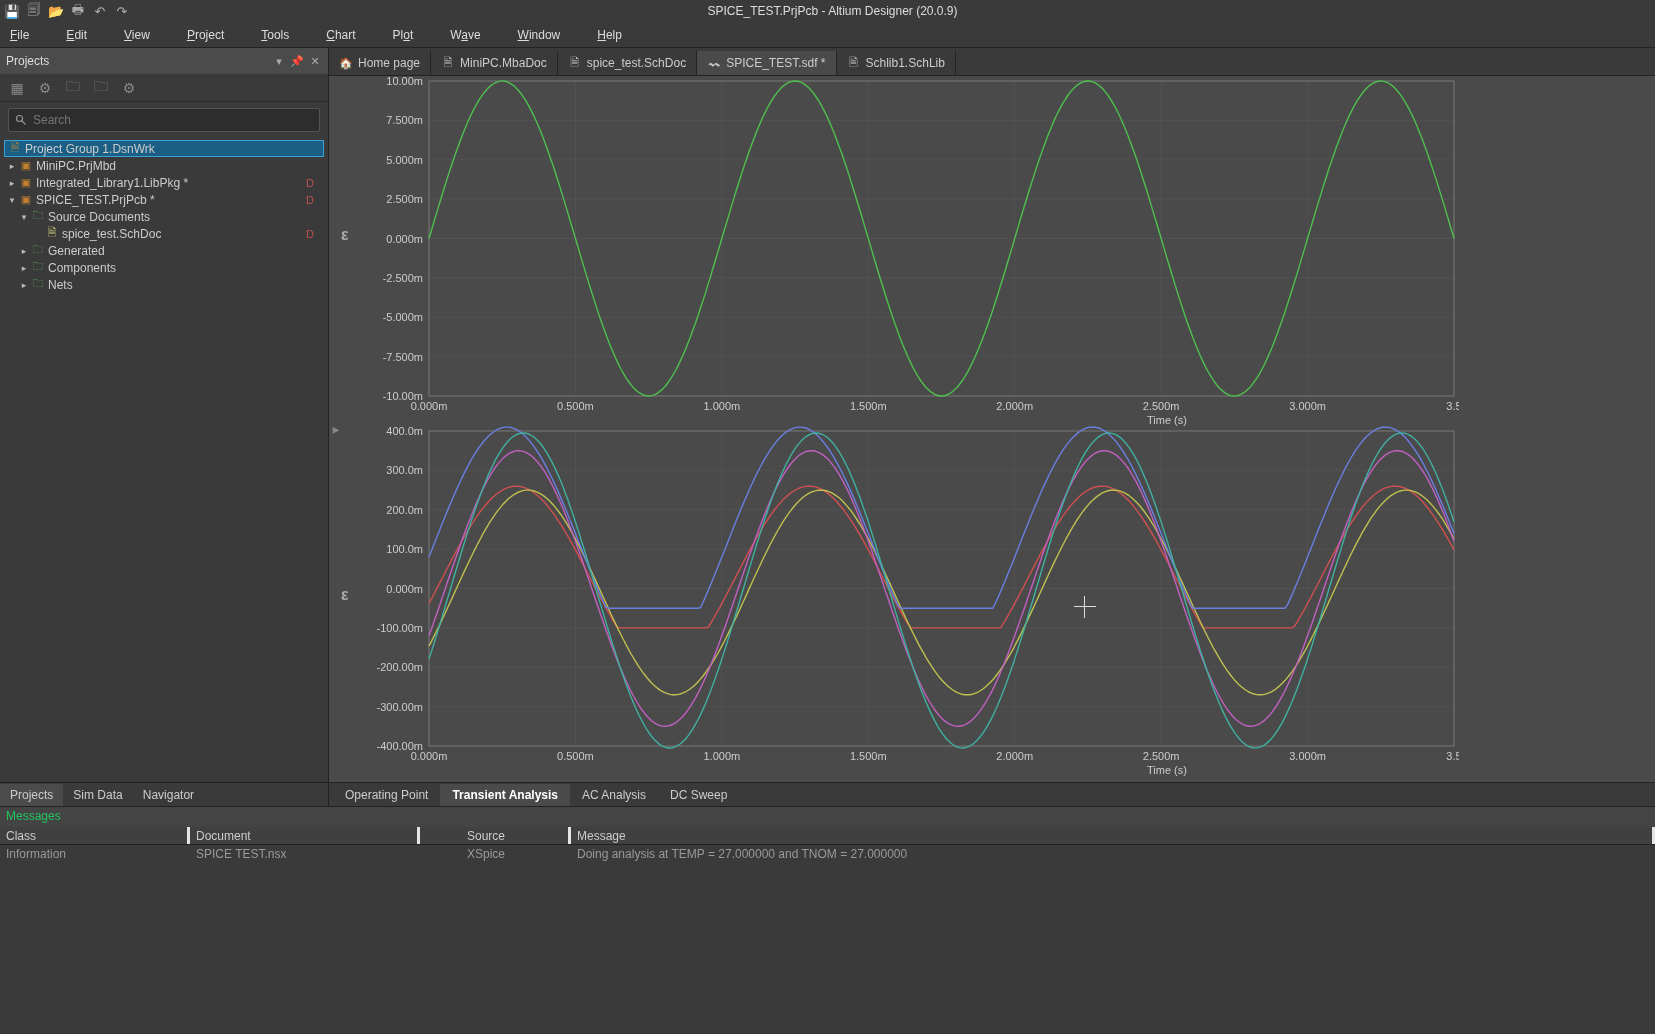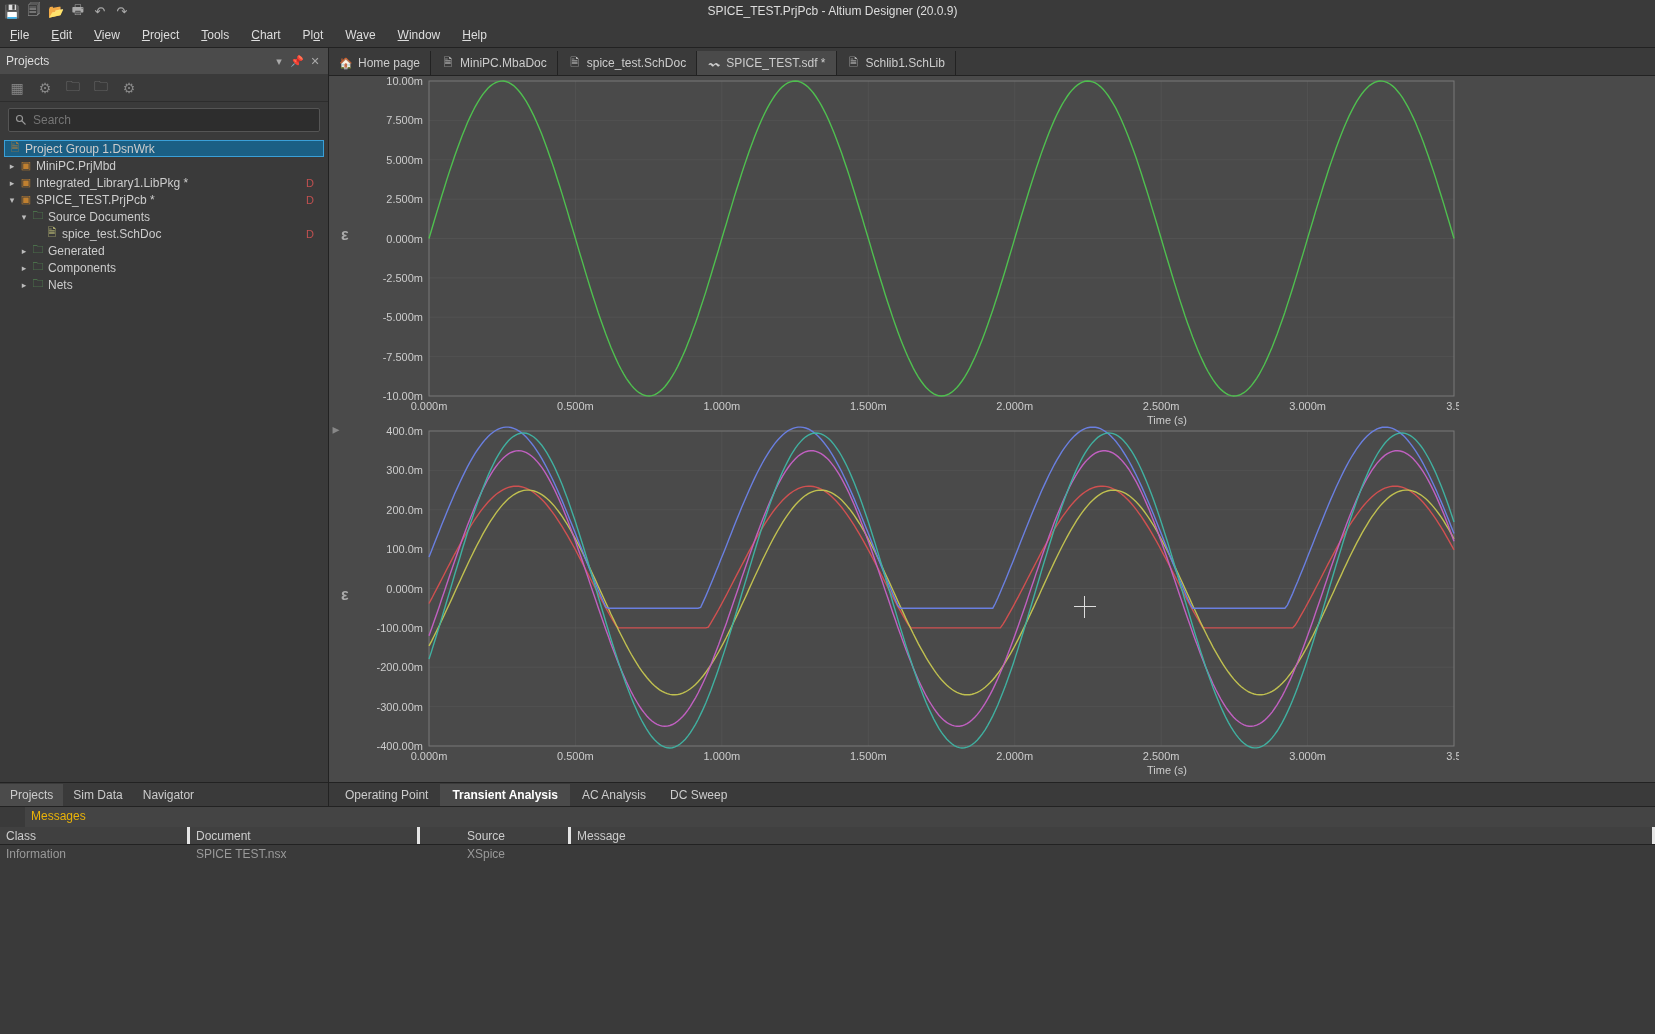--- a/index.html
+++ b/index.html
@@ -5,21 +5,21 @@
 * { box-sizing: border-box; margin: 0; padding: 0; font-family: "Segoe UI", Tahoma, sans-serif; }
 html, body { width: 1655px; height: 1034px; overflow: hidden; background: #3a3a3a; color: #ccc; font-size: 12px; }
 
 
 .titlebar { height: 22px; background: #3a3a3a; display: flex; align-items: center; }
 .titlebar .icons { display: flex; gap: 6px; padding-left: 4px; }
 .titlebar .icons span { width: 16px; height: 16px; display: inline-flex; align-items: center; justify-content: center; color: #aaa; font-size: 13px; }
 .titlebar .title { flex: 1; text-align: center; color: #ddd; padding-right: 120px; }
 
 
-.menubar { height: 26px; background: #3a3a3a; display: flex; align-items: center; gap: 2px; border-bottom: 1px solid #222; }
+.menubar { height: 26px; background: #3a3a3a; display: flex; align-items: center; gap: 17px; border-bottom: 1px solid #222; }
 .menubar .item { padding: 4px 10px; color: #ddd; cursor: default; }
 .menubar .item u { text-decoration: underline; }
 
 
 .main { display: flex; height: 758px; }
 
 
 .left { width: 329px; background: #3a3a3a; border-right: 1px solid #222; display: flex; flex-direction: column; }
 .panel-title { height: 26px; background: #4b4b4b; display: flex; align-items: center; padding: 0 6px; color: #ddd; }
 .panel-title .spacer { flex: 1; }
@@ -61,21 +61,21 @@
 .tick { fill: #ccc; font-size: 11px; }
 
 .sigma { position: absolute; left: 12px; color: #aaa; font-size: 16px; font-weight: bold; }
 
 .r-bottom-tabs { height: 24px; background: #3a3a3a; display: flex; align-items: center; border-top: 1px solid #222; padding-left: 4px; }
 .r-bottom-tabs .tab { padding: 4px 12px; color: #ccc; }
 .r-bottom-tabs .tab.active { font-weight: bold; color: #fff; background: #4a4a4a;}
 
 
 .messages { height: 58px; background: #3a3a3a; border-top: 1px solid #222; display: flex; flex-direction: column; }
-.messages-title { height: 20px; padding: 2px 6px; color: #eab308; background: #444; margin-left: 25px; }
+.messages-title { height: 20px; padding: 2px 6px; color: #22c55e; background: #444; }
 .messages-header { height: 18px; display: flex; background: #404040; border-bottom: 1px solid #222; }
 .messages-header .col { padding: 2px 6px; color: #ccc; border-right: 3px solid #e5e5e5; }
 .messages-body { flex: 1; display: flex; }
 .messages-body .col { padding: 2px 6px; color: #999; }
 .col-class { width: 190px; }
 .col-doc { width: 230px; }
 .col-src { width: 110px; margin-left: 41px; }
 .col-msg { flex: 1; }
 
 
@@ -321,14 +321,15 @@
   <div class="messages-header">
     <div class="col col-class">Class</div>
     <div class="col col-doc">Document</div>
     <div class="col col-src">Source</div>
     <div class="col col-msg">Message</div>
   </div>
   <div class="messages-body">
     <div class="col col-class">Information</div>
     <div class="col col-doc">SPICE TEST.nsx</div>
     <div class="col col-src">XSpice</div>
+    <div class="col col-msg">Doing analysis at TEMP = 27.000000 and TNOM = 27.000000</div>
   </div>
 </div>
 
 </body></html>

